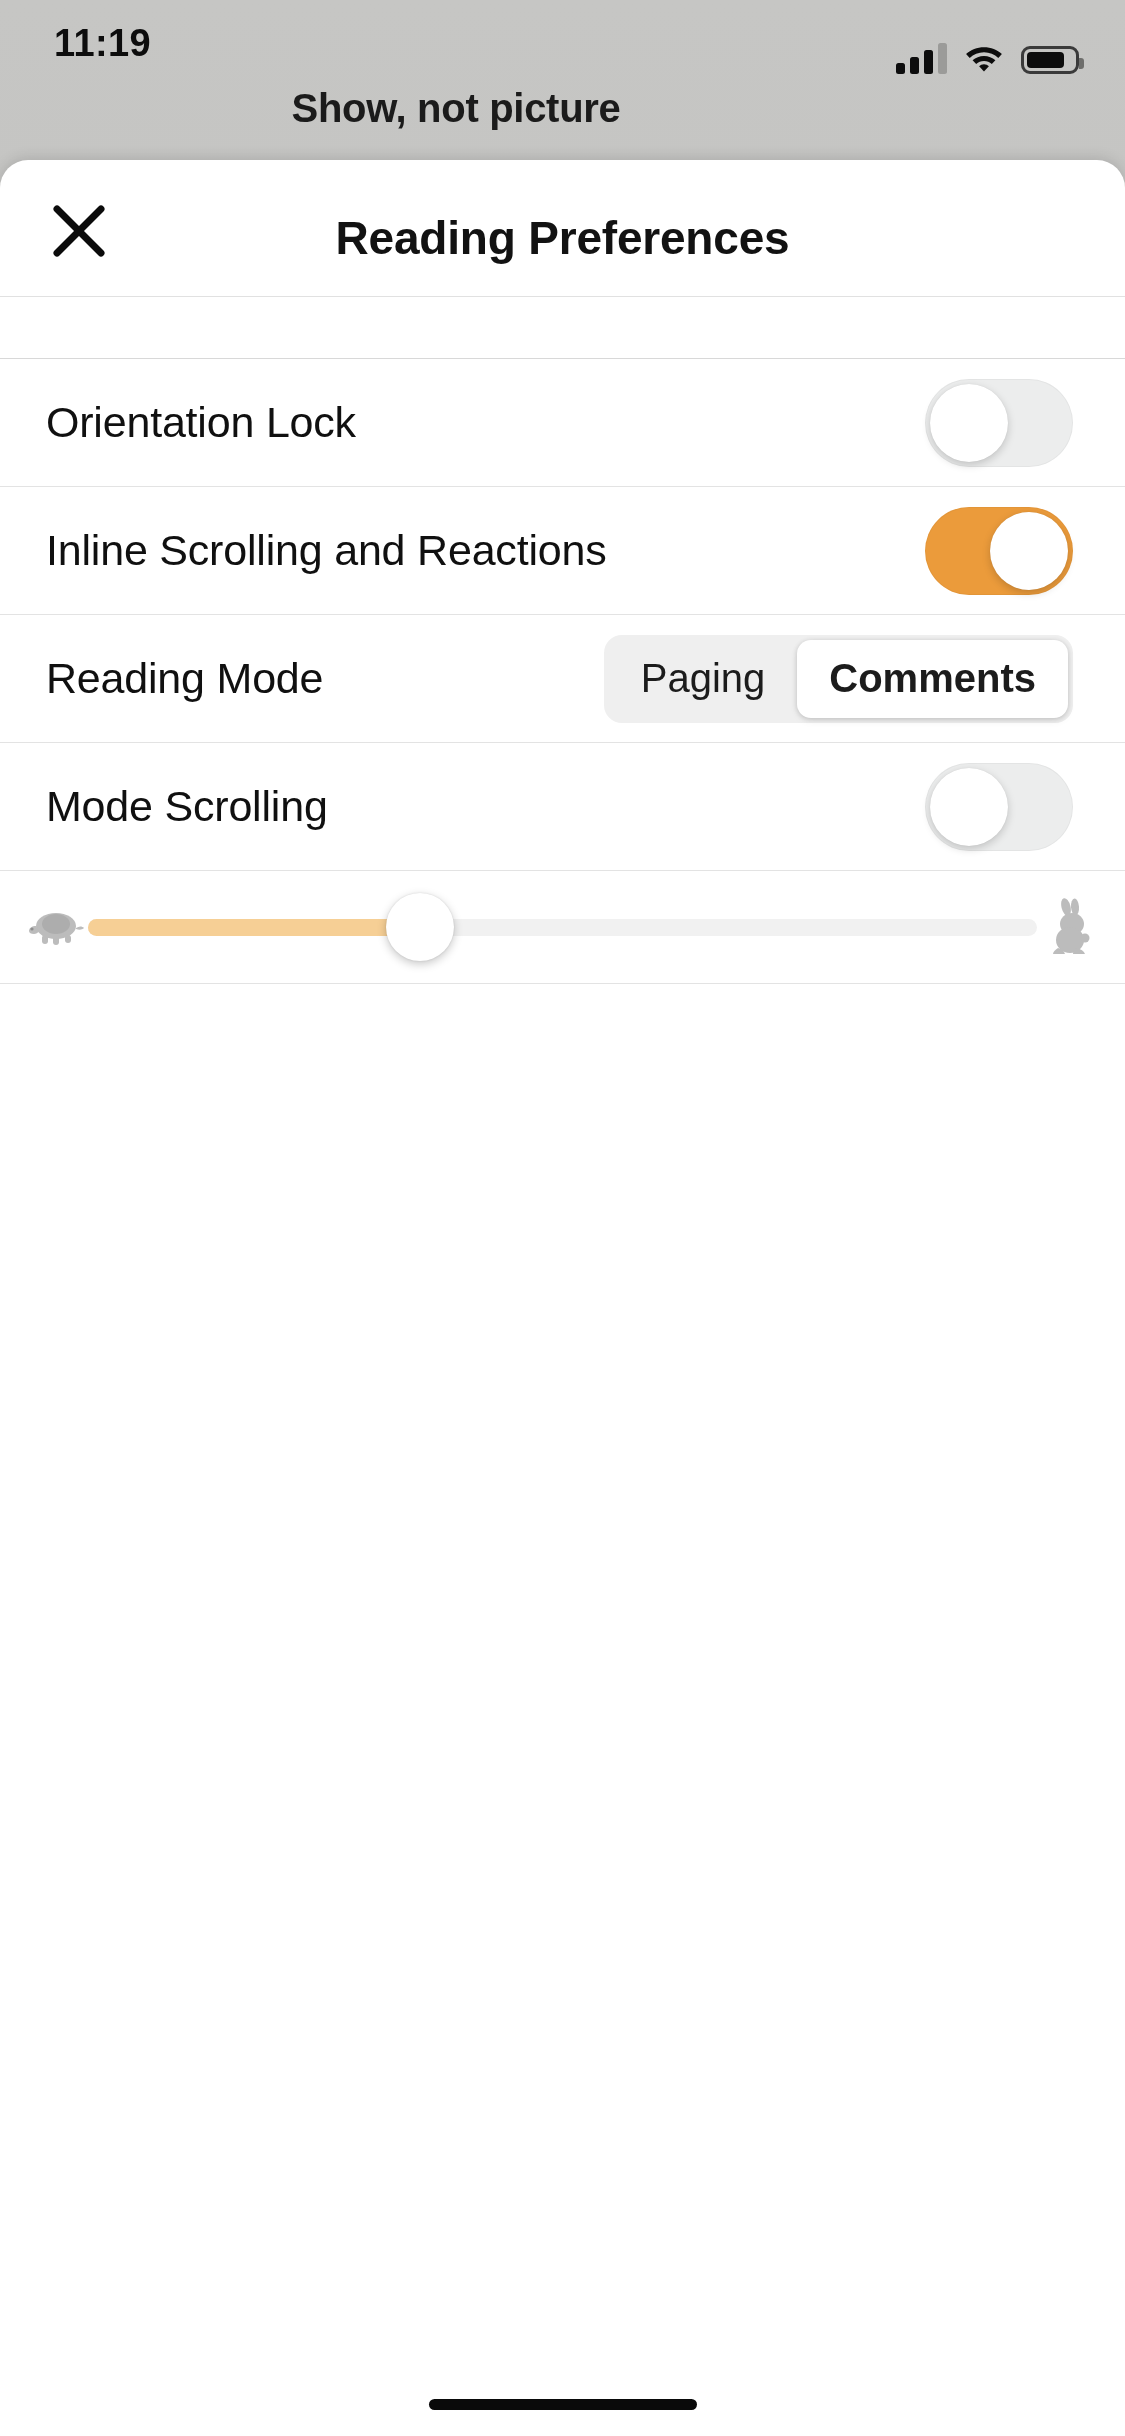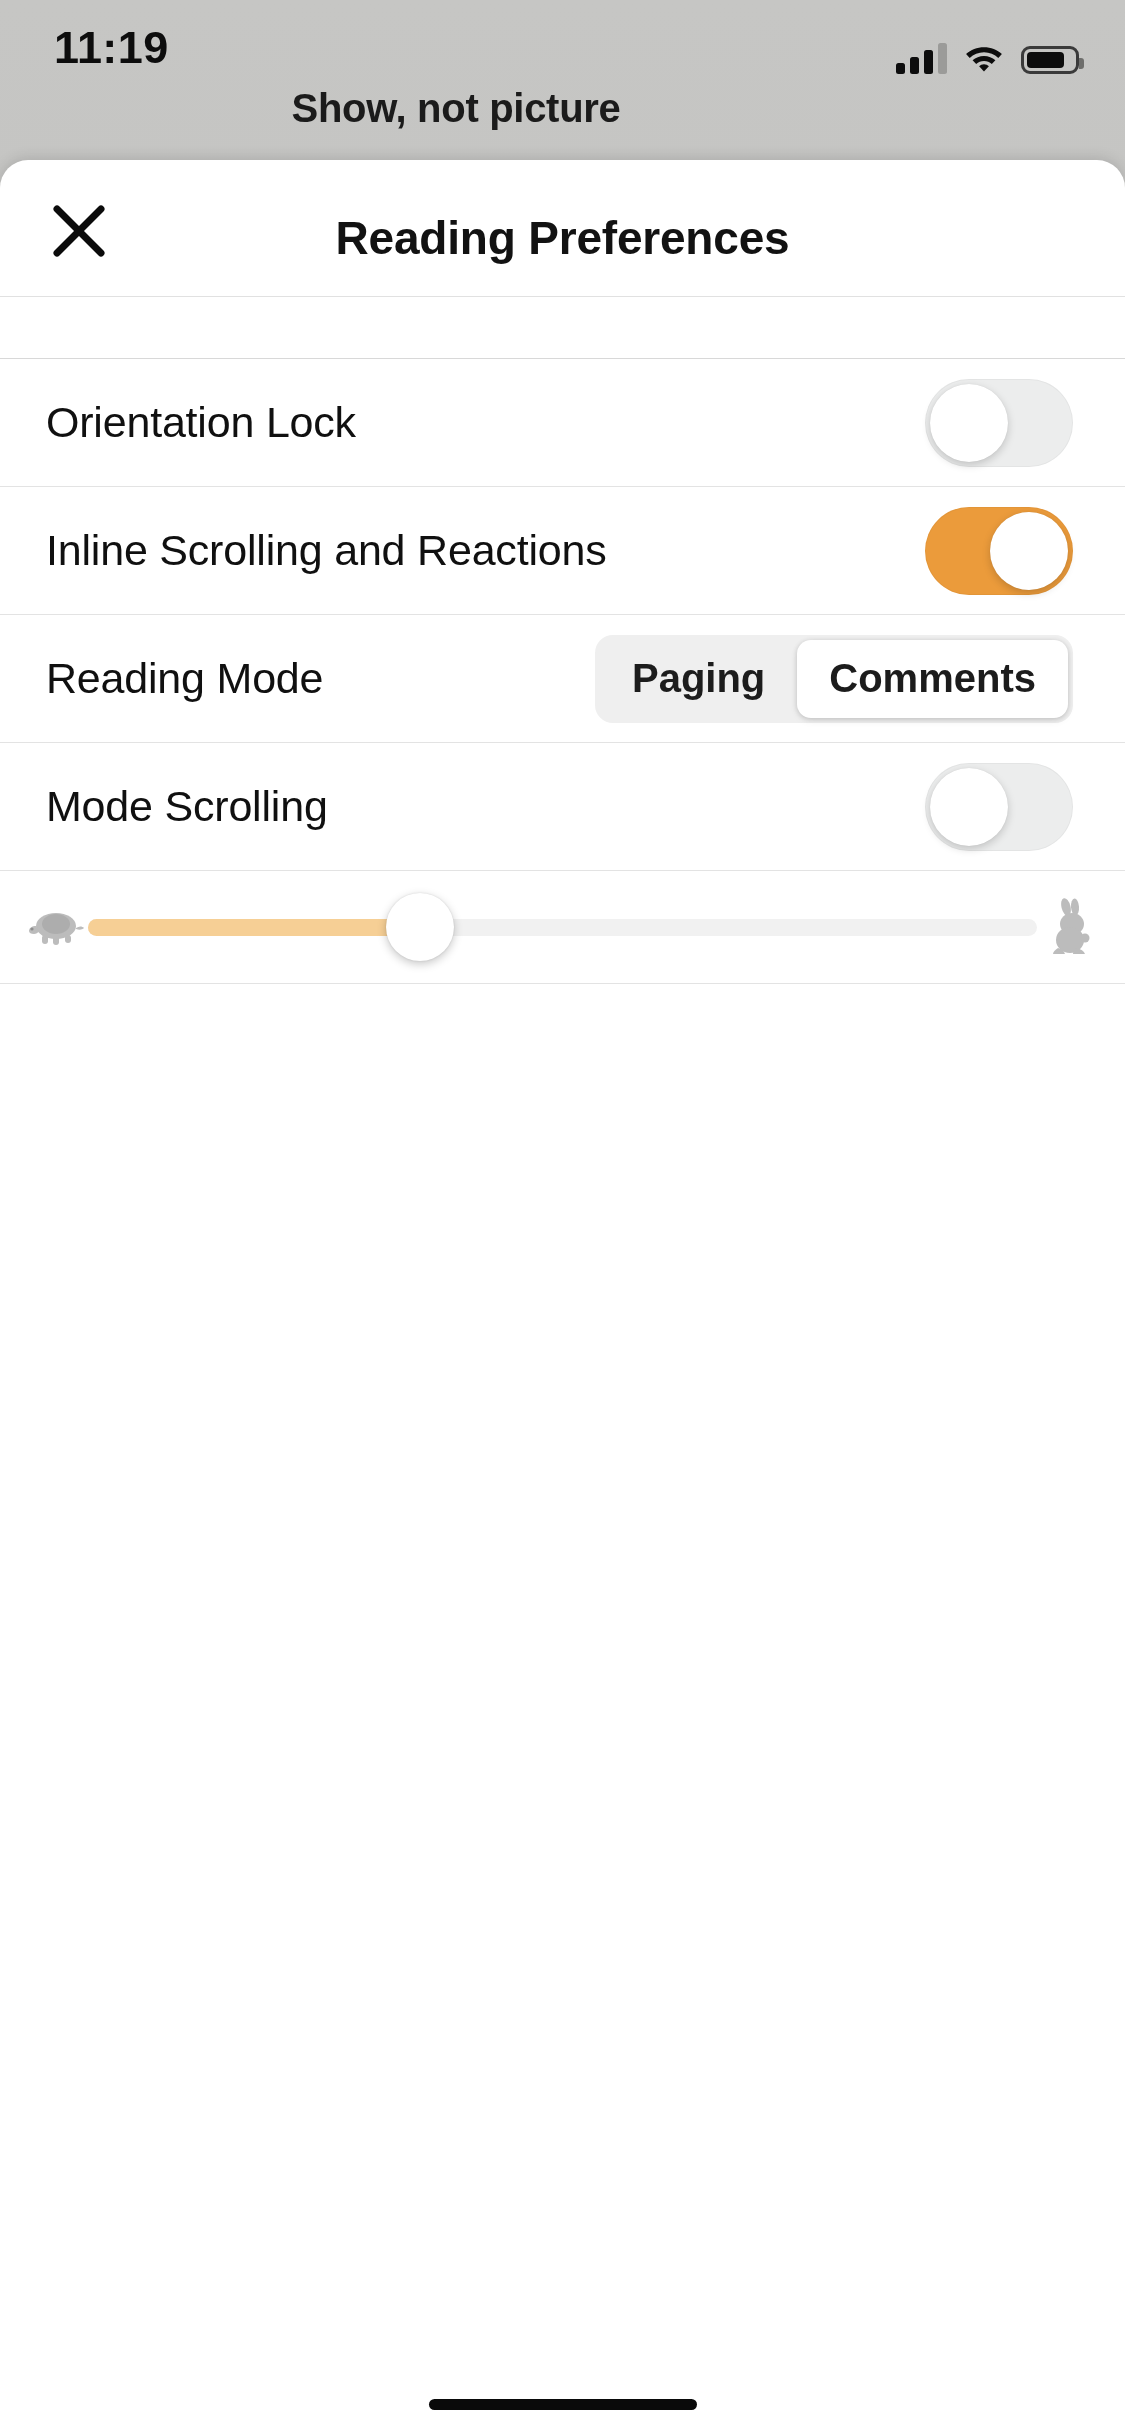--- a/index.html
+++ b/index.html
@@ -23,21 +23,21 @@
   }
 
   
   .status-bar {
     position:absolute; left:0; top:0; width:1125px; height:100px;
     z-index:30;
   }
   .status-time {
     position:absolute; left:54px; top:22px;
     width:200px;
-    font-size:45px; font-weight:600; color:#0d0d0d;
+    font-size:38px; font-weight:600; color:#0d0d0d;
     letter-spacing:0.4px;
   }
   .status-icons {
     position:absolute; right:46px; top:28px;
     display:flex; align-items:flex-end; gap:17px; height:46px;
   }
   .signal-bars { display:flex; align-items:flex-end; gap:5px; height:32px; }
   .signal-bars i { display:block; width:9px; border-radius:2.5px; background:#0d0d0d; }
   .signal-bars i.b1 { height:11px; }
   .signal-bars i.b2 { height:17px; }
@@ -123,21 +123,21 @@
   .segmented {
     flex:0 0 auto;
     display:flex; align-items:center;
     background:#efefef; border-radius:18px;
     padding:5px; height:88px;
   }
   .seg {
     height:78px; padding:0 32px;
     display:flex; align-items:center; justify-content:center;
     font-size:40px; color:#1c1c1c; border-radius:14px;
-    cursor:pointer; white-space:nowrap; font-weight:700;
+    cursor:pointer; white-space:nowrap; font-weight:400;
   }
   .seg.selected {
     background:#ffffff; font-weight:700;
     box-shadow:0 1px 5px rgba(0,0,0,0.17), 0 3px 9px rgba(0,0,0,0.06);
   }
 
   
   .slider-row {
     position:relative; height:113px; width:100%;
     display:flex; align-items:center;

